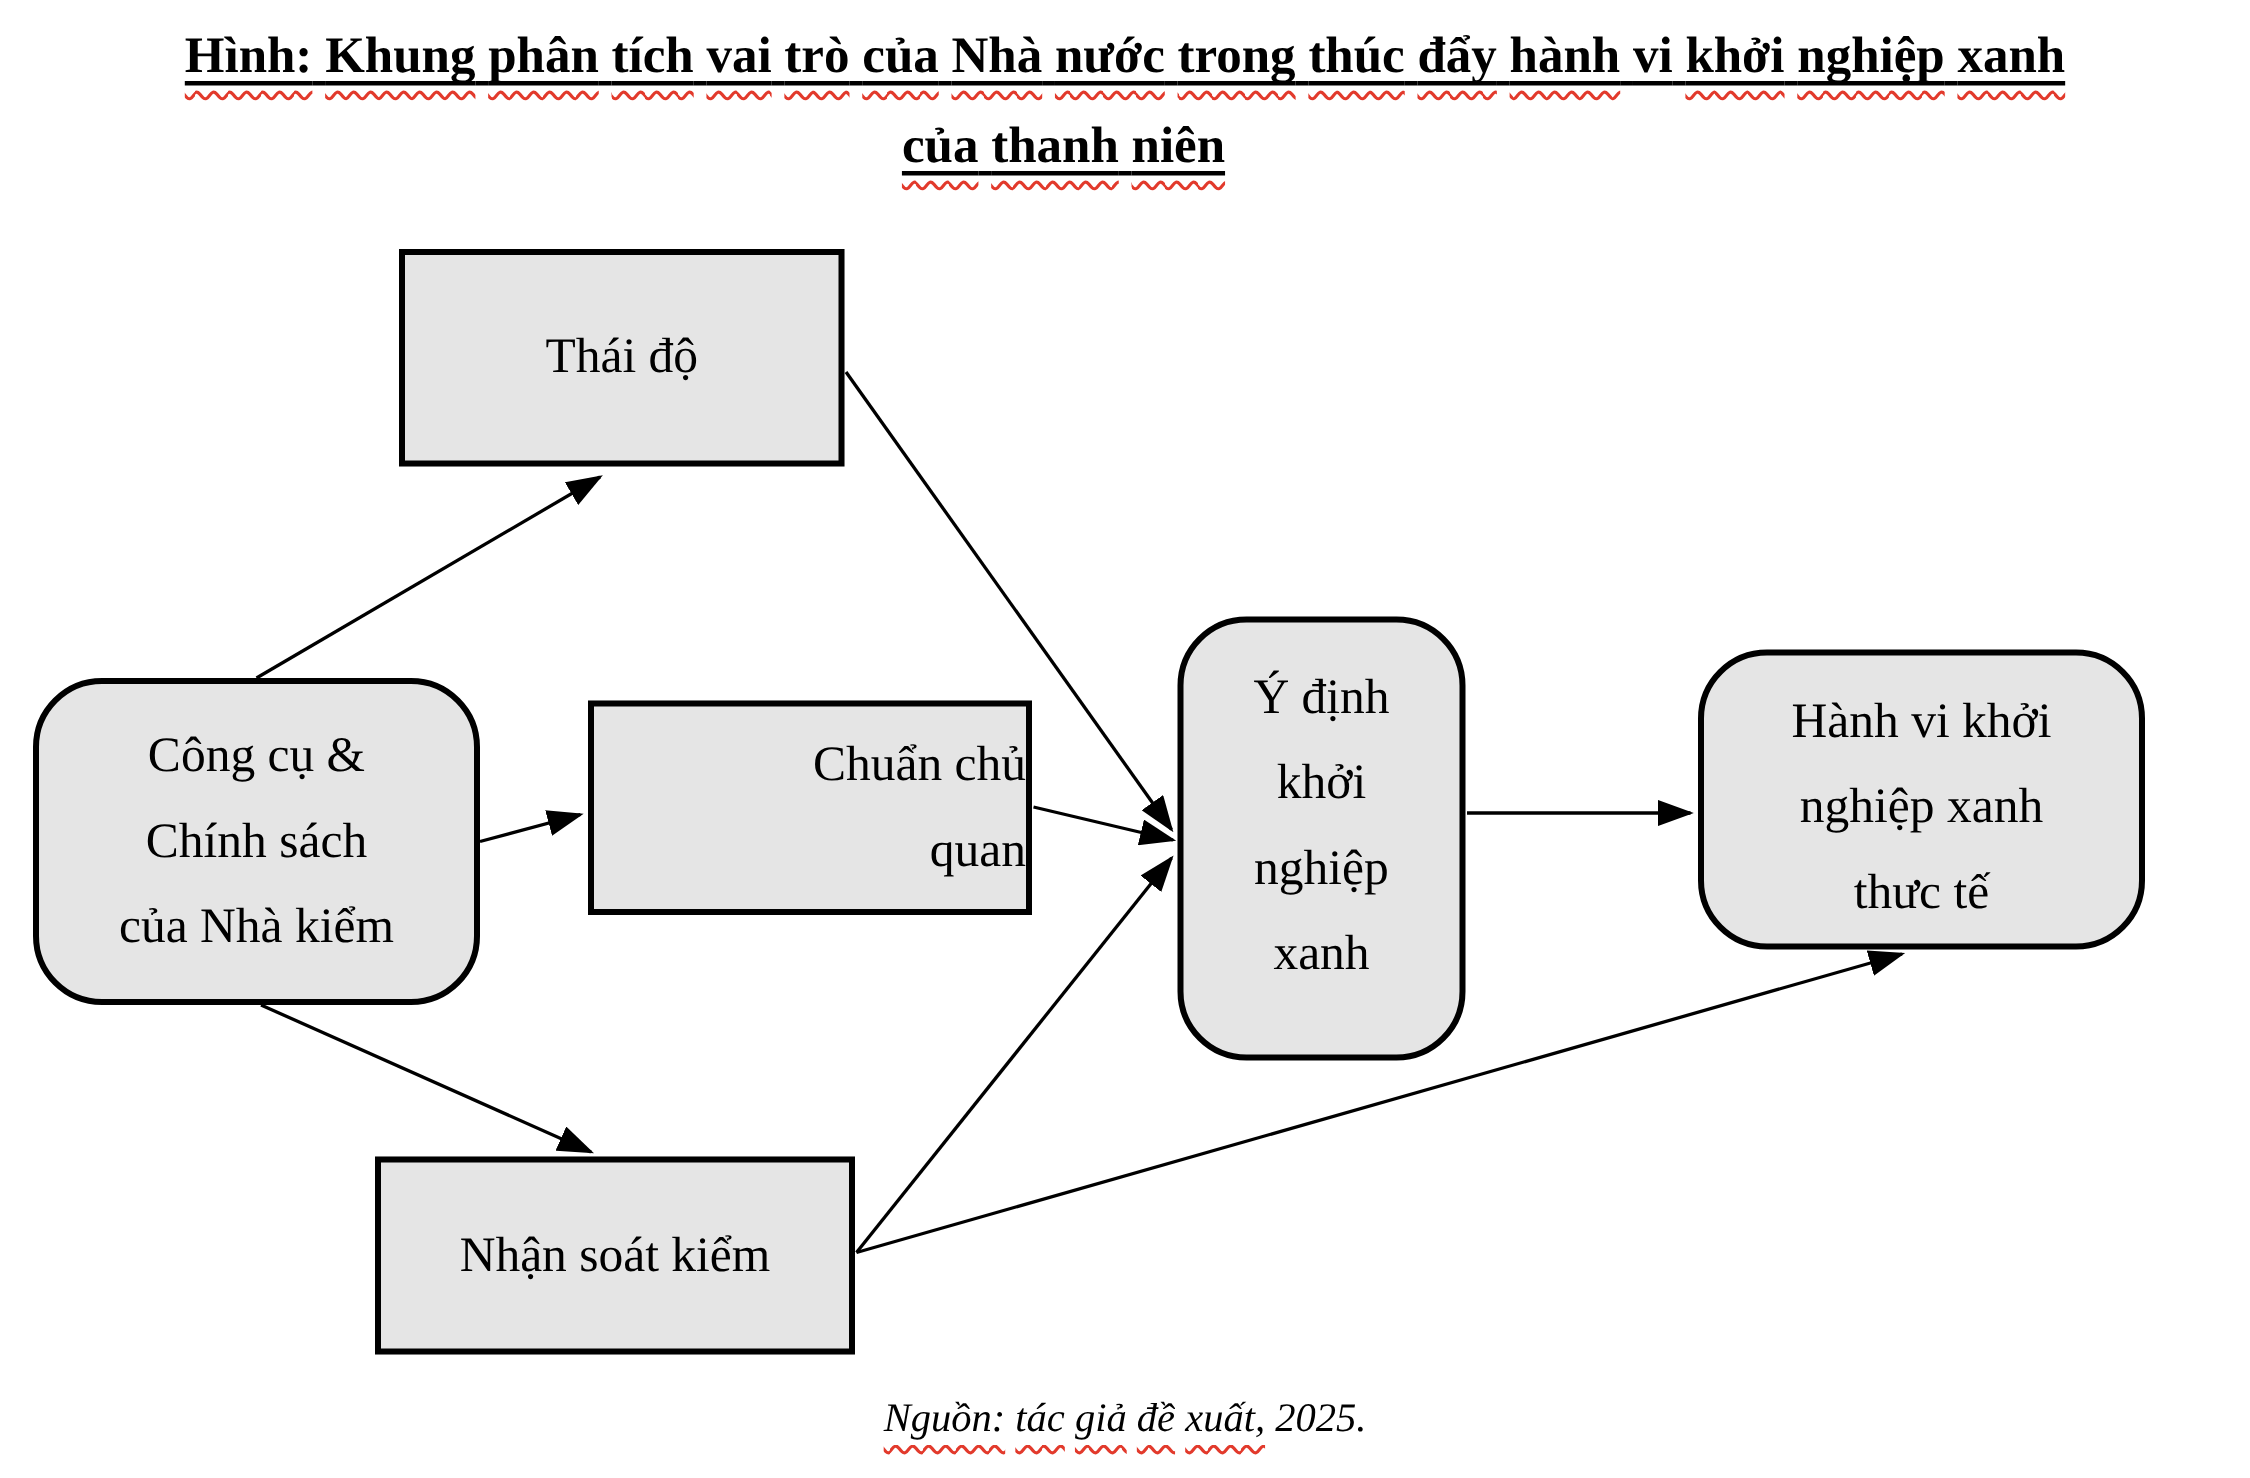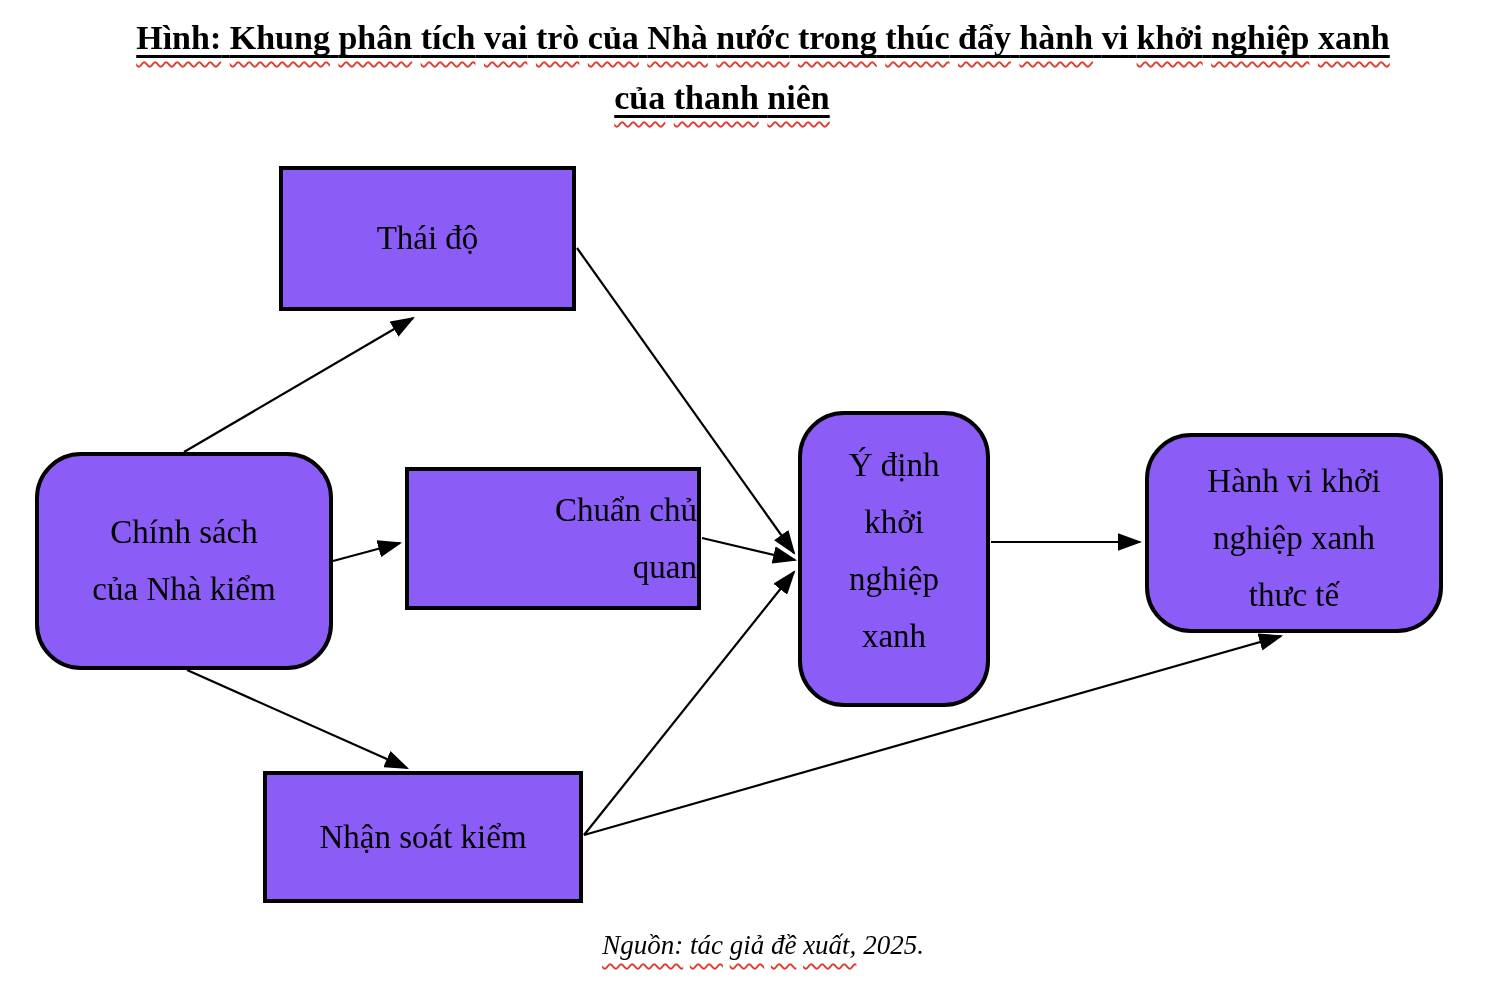--- a/index.html
+++ b/index.html
@@ -5,21 +5,21 @@
   :root { --ink: #000000; --squiggle: #e23a2c; }
   * { margin: 0; padding: 0; box-sizing: border-box; }
   html, body { background: #ffffff; }
   body {
     width: 1500px; height: 985px;
     font-family: "Liberation Serif", "DejaVu Serif", serif;
     color: var(--ink);
     position: relative;
     overflow: hidden;
   }
-  .stage { position: absolute; inset: 0; margin-left: 13px; }
+  .stage { position: absolute; inset: 0; }
 
   
   .title { position: absolute; top: 8px; left: 0; width: 1500px; text-align: center; }
   .title-line {
     font-size: 34px; font-weight: bold; line-height: 60px; white-space: nowrap;
   }
   .title-line .u {
     text-decoration: underline solid var(--ink);
     text-decoration-thickness: 3px;
     text-underline-offset: 6px;
@@ -31,21 +31,21 @@
   .wavy {
     text-decoration: underline wavy var(--squiggle);
     text-decoration-thickness: 2.4px;
     text-underline-offset: 12px;
     text-decoration-skip-ink: none;
   }
 
   
   .box {
     position: absolute;
-    background: #8b5cf6;
+    background: #e5e5e5;
     border: 4px solid var(--ink);
     display: flex; flex-direction: column;
     justify-content: center; align-items: center;
     text-align: center;
     font-size: 33px; line-height: 57px;
   }
   .rounded { border-radius: 46px; }
   .box-tools    { left: 22px;   top: 452px; width: 298px; height: 218px; }
   .box-attitude { left: 266px;  top: 166px; width: 297px; height: 145px; }
   .box-norm     { left: 392px;  top: 467px; width: 296px; height: 143px; align-items: flex-end; }
@@ -84,20 +84,21 @@
     <line x1="320" y1="561" x2="387" y2="543" marker-end="url(#ah)"></line>
     <line x1="174" y1="670" x2="394" y2="768" marker-end="url(#ah)"></line>
     <line x1="564" y1="248" x2="781" y2="553" marker-end="url(#ah)"></line>
     <line x1="689" y1="538" x2="782" y2="560" marker-end="url(#ah)"></line>
     <line x1="571" y1="835" x2="781" y2="572" marker-end="url(#ah)"></line>
     <line x1="978" y1="542" x2="1127" y2="542" marker-end="url(#ah)"></line>
     <line x1="571" y1="835" x2="1268" y2="636" marker-end="url(#ah)"></line>
   </svg>
 
   <div class="box rounded box-tools">
+    <span>Công cụ &amp;</span>
     <span>Chính sách</span>
     <span>của Nhà kiểm</span>
   </div>
 
   <div class="box box-attitude">
     <span>Thái độ</span>
   </div>
 
   <div class="box box-norm">
     <span>Chuẩn chủ</span>

